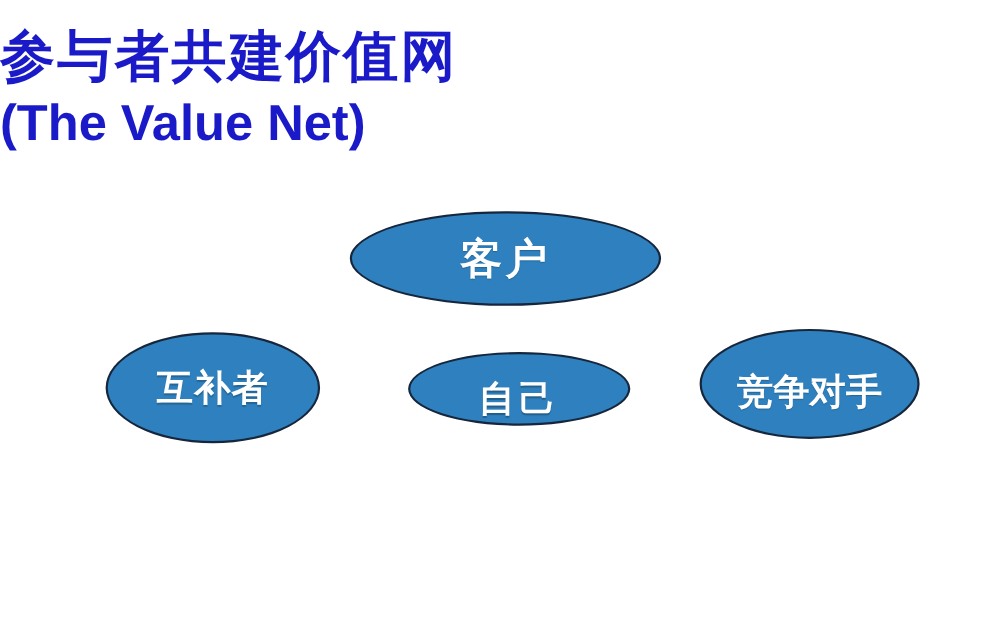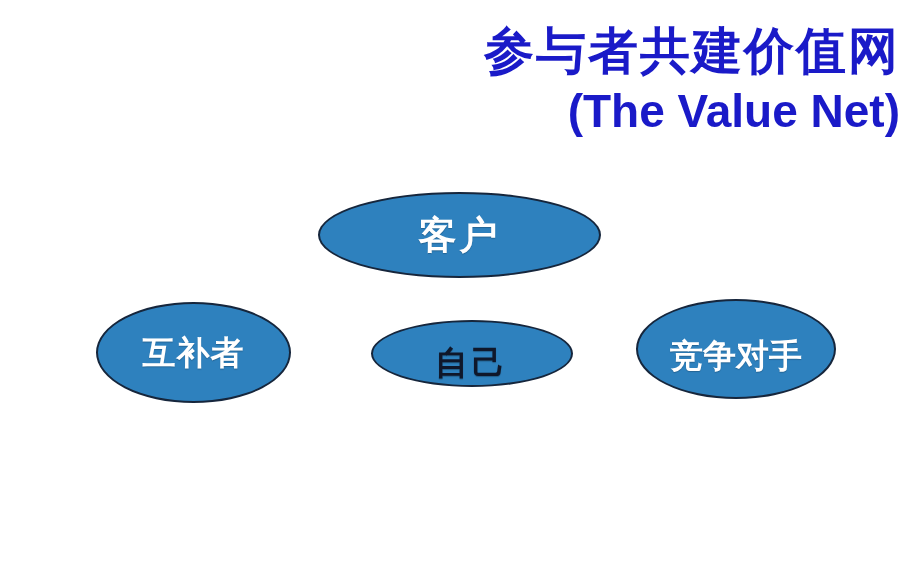--- a/index.html
+++ b/index.html
@@ -19,21 +19,21 @@
     background: var(--bg, #ffffff);
     overflow: hidden;
   }
 
   
   .title-block {
     position: absolute;
     left: 0;
     top: 20px;
     width: 900px;
-    text-align: right;
+    text-align: left;
   }
 
   .title-cn {
     display: block;
     font-family: "DejaVu Serif", "Liberation Serif", serif;
     font-weight: 700;
     font-size: 50px;
     line-height: 62px;
     letter-spacing: 2px;
     color: #1a1ac8;
@@ -75,21 +75,21 @@
 
   
   #node-customers  { left: 318px; top: 192px; width: 283px; height: 86px; }
   #node-complementors { left: 96px; top: 302px; width: 195px; height: 101px; }
   #node-self       { left: 371px; top: 320px; width: 202px; height: 67px; }
   #node-competitors{ left: 636px; top: 299px; width: 200px; height: 100px; }
   #node-suppliers  { left: 327px; top: 442px; width: 269px; height: 89px; }
 
   #node-customers  .node-label { font-size: 38px; color: #ffffff; letter-spacing: 3px; }
   #node-complementors .node-label { font-size: 33px; color: #ffffff; letter-spacing: 1px; }
-  #node-self       .node-label { font-size: 33px; color: #0f172a; letter-spacing: 4px;
+  #node-self       .node-label { font-size: 33px; color: #ffffff; letter-spacing: 4px;
                                  text-shadow: 0 1px 1px rgba(0,0,0,0.28); margin-top: 18px; }
   #node-competitors .node-label { font-size: 33px; color: #ffffff; letter-spacing: 0px; margin-top: 13px; }
   #node-suppliers  .node-label { font-size: 38px; color: #ffffff; letter-spacing: 2px; }
 </style>
 </head>
 <body>
 
 <div id="slide">
 
   <div class="title-block">

